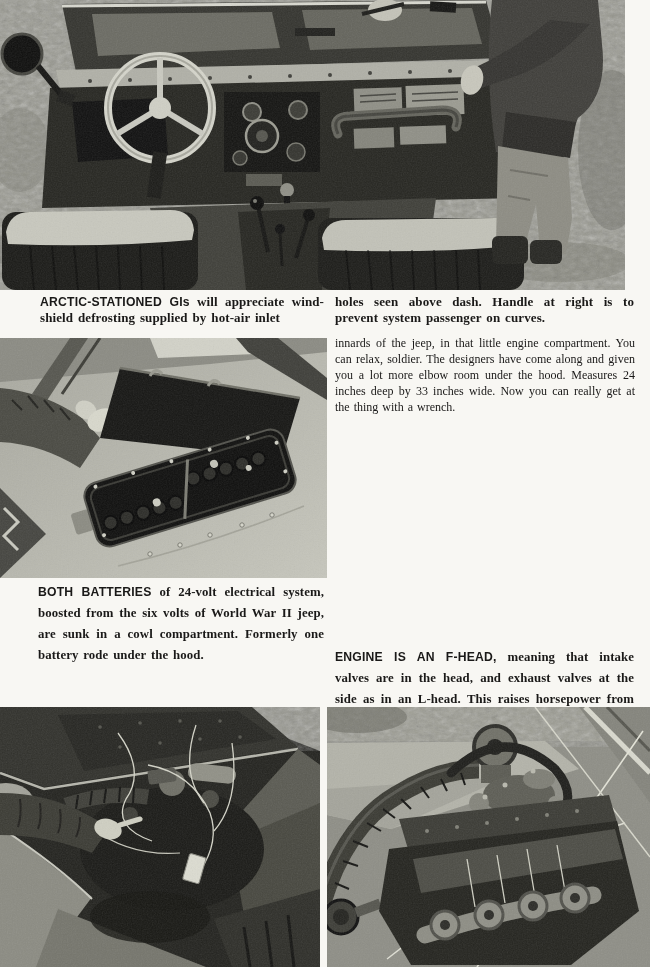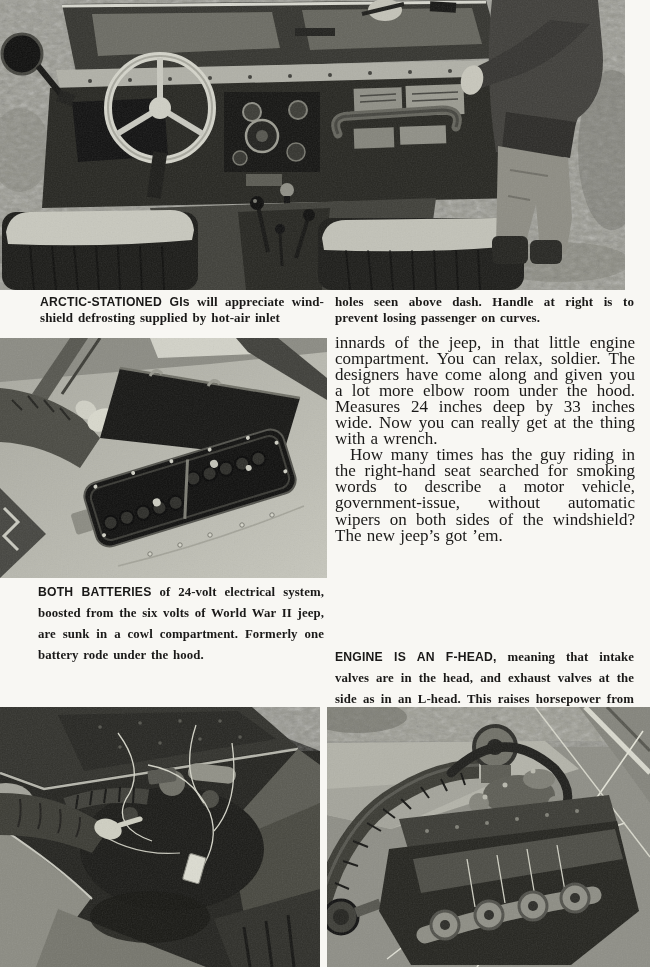--- a/index.html
+++ b/index.html
@@ -9,21 +9,21 @@
   .photo{position:absolute;overflow:hidden;}
   .photo svg{display:block;width:100%;height:100%;}
   .cap{position:absolute;margin:0;color:var(--ink,#1a1918);
        font-family:"Liberation Serif",serif;font-weight:bold;
        font-size:12.8px;line-height:21px;text-align:justify;
        letter-spacing:0.1px;word-spacing:1.5px;}
   .cap.toprow{font-size:13px;line-height:16px;}
   .lead{font-family:"Liberation Sans",sans-serif;font-weight:bold;
         font-size:12.2px;letter-spacing:0.2px;}
   .bodycol{position:absolute;color:var(--ink,#1a1918);
-       font-size:17px;line-height:16.05px;text-align:justify;word-spacing:1px;}
+       font-size:12px;line-height:16.05px;text-align:justify;word-spacing:1px;}
   .bodycol p{margin:0;}
   .bodycol p.ind{text-indent:15px;}
 </style>
 </head>
 <body>
 
 <svg width="0" height="0" style="position:absolute">
   <defs>
     <filter id="grain" x="0%" y="0%" width="100%" height="100%">
       <feTurbulence type="fractalNoise" baseFrequency="0.8" numOctaves="2" seed="3" stitchTiles="stitch"></feTurbulence>
@@ -150,21 +150,21 @@
         <circle cx="22" cy="54" r="20" fill="#0e0e0d" stroke="#45453f" stroke-width="3"></circle>
         <path d="M38,66 L64,98" stroke="#151513" stroke-width="6"></path>
         <rect x="58" y="92" width="16" height="12" fill="#1e1e1b" transform="rotate(20 66 98)"></rect>
       </g>
       <rect width="625" height="290" filter="url(#grain)" opacity="0.13"></rect>
     </svg>
   </div>
 
   <p class="cap toprow" style="left:40px;top:294px;width:284px"><b class="lead">ARCTIC-STATIONED GIs</b><span> will appreciate wind-shield defrosting supplied by hot-air inlet</span></p>
 
-  <p class="cap toprow" style="left:335px;top:294px;width:299px"><span>holes seen above dash. Handle at right is to prevent losing passenger on curves.</span></p>
+  <p class="cap toprow" style="left:335px;top:294px;width:299px"><span>holes seen above dash. Handle at right is to prevent system passenger on curves.</span></p>
 
   <div class="photo" style="left:0;top:338px;width:327px;height:240px">
     <svg viewBox="0 0 327 240" preserveAspectRatio="none">
       <defs>
         <linearGradient id="cowlg" x1="0" y1="0" x2="1" y2="1">
           <stop offset="0" stop-color="#a8a89f"></stop>
             <stop offset="1" stop-color="#c6c6bc"></stop>
         </linearGradient>
       </defs>
       <rect width="327" height="240" fill="url(#cowlg)"></rect>
@@ -223,21 +223,20 @@
         <circle cx="210" cy="197" r="2.2" fill="#d6d6cb" stroke="#66665e" stroke-width="0.8"></circle>
         <circle cx="242" cy="187" r="2.2" fill="#d6d6cb" stroke="#66665e" stroke-width="0.8"></circle>
         <circle cx="272" cy="177" r="2.2" fill="#d6d6cb" stroke="#66665e" stroke-width="0.8"></circle>
       </g>
       <rect width="327" height="240" filter="url(#grain)" opacity="0.12"></rect>
     </svg>
   </div>
 
   <div class="bodycol" style="left:335px;top:335px;width:300px">
     <p>innards of the jeep, in that little engine compartment. You can relax, soldier. The designers have come along and given you a lot more elbow room under the hood. Measures 24 inches deep by 33 inches wide. Now you can really get at the thing with a wrench.</p>
-    <p class="ind">How many times has the guy riding in the right-hand seat searched for smoking words to describe a motor vehicle, government-issue, without automatic wipers on both sides of the windshield? The new jeep’s got ’em.</p>
   </div>
 
   <p class="cap" style="left:38px;top:582px;width:286px"><b class="lead">BOTH BATTERIES</b><span> of 24-volt electrical system, boosted from the six volts of World War II jeep, are sunk in a cowl compartment. Formerly one battery rode under the hood.</span></p>
 
 
   <p class="cap" style="left:335px;top:647px;width:299px"><b class="lead">ENGINE IS AN F-HEAD,</b><span> meaning that intake valves are in the head, and exhaust valves at the side as in an L-head. This raises horsepower from 60 to more than 90 at 4,000 r.p.m.</span></p>
 
   <div class="photo" style="left:0;top:707px;width:320px;height:260px">
     <svg viewBox="0 0 320 260" preserveAspectRatio="none">
       <rect width="320" height="260" fill="#23231f"></rect>

